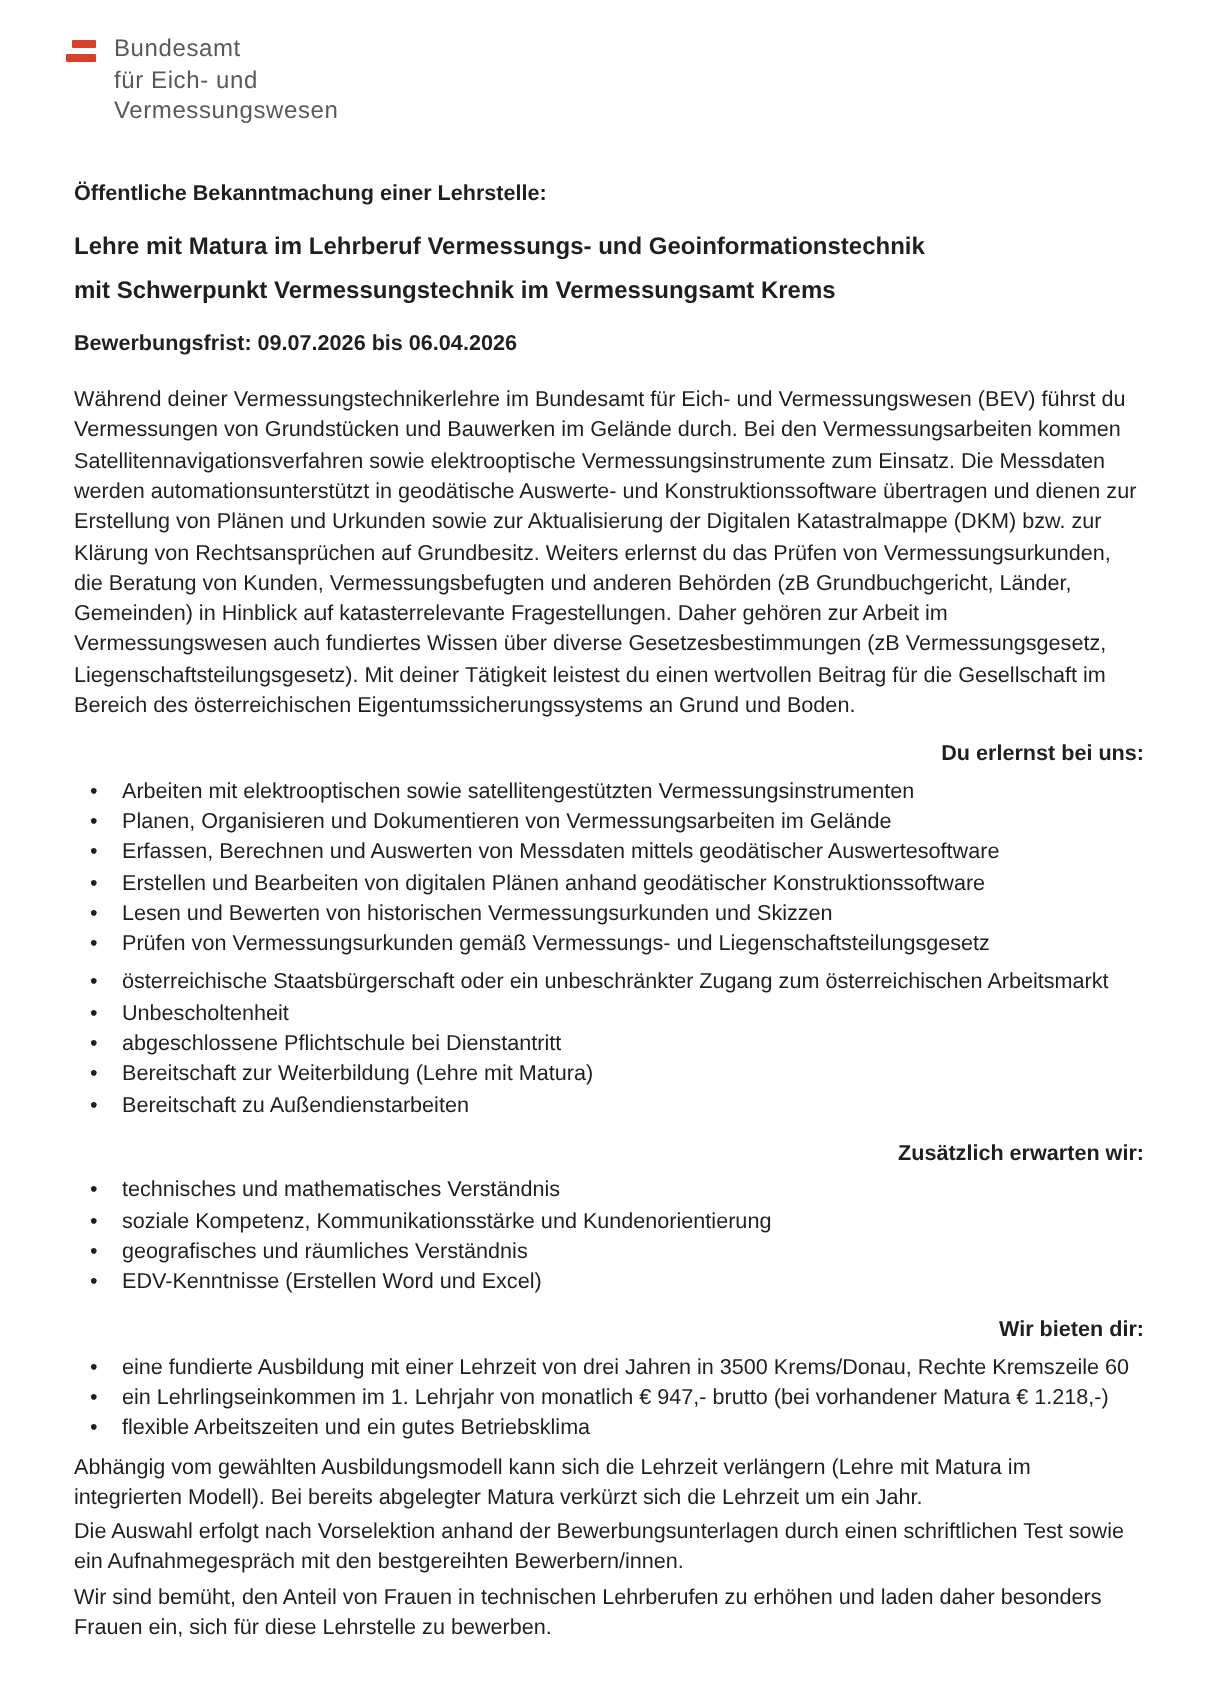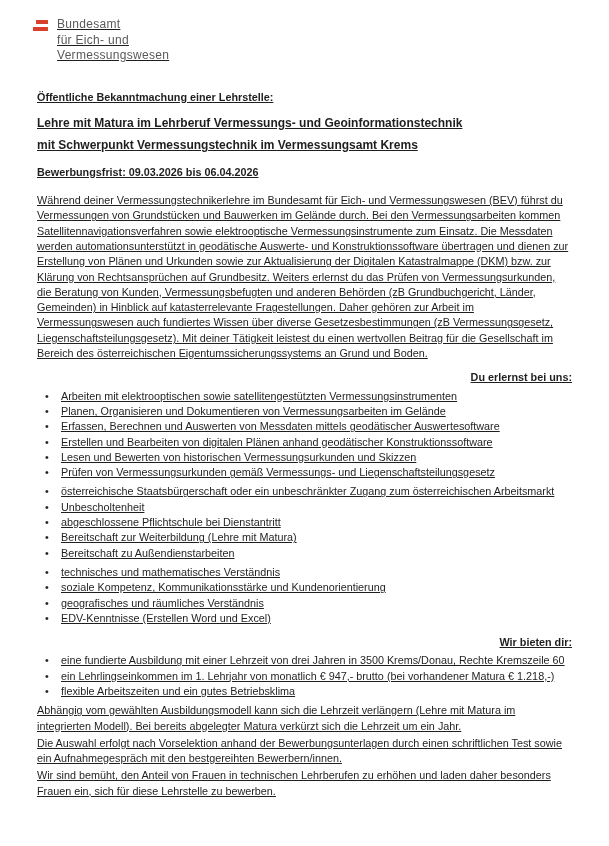--- a/index.html
+++ b/index.html
@@ -12,21 +12,20 @@
     width: 609px;
     height: 846px;
     background: #ffffff;
     overflow: hidden;
     box-sizing: border-box;
     padding: 13px 37px 0 37px;
     font-family: "Liberation Sans", sans-serif;
     font-size: 10.8px;
     line-height: 15.3px;
     color: #1f1f1f;
-    text-decoration: underline;
   }
 
   
   .logo {
     display: flex;
     align-items: flex-start;
     gap: 9px;
     margin: 4px 0 26px -4px;
   }
   .flag-icon {
@@ -108,21 +107,21 @@
     </div>
   </div>
 
   <p class="announcement">Öffentliche Bekanntmachung einer Lehrstelle:</p>
 
   <h1 class="doc-title">
     <span>Lehre mit Matura im Lehrberuf Vermessungs- und Geoinformationstechnik</span>
     <span>mit Schwerpunkt Vermessungstechnik im Vermessungsamt Krems</span>
   </h1>
 
-  <p class="deadline">Bewerbungsfrist: 09.03.2026 bis 06.04.2026</p>
+  <p class="deadline">Bewerbungsfrist: 09.07.2026 bis 06.04.2026</p>
 
   <p class="body-par">Während deiner Vermessungstechnikerlehre im Bundesamt für Eich- und Vermessungswesen (BEV) führst du Vermessungen von Grundstücken und Bauwerken im Gelände durch. Bei den Vermessungsarbeiten kommen Satellitennavigationsverfahren sowie elektrooptische Vermessungsinstrumente zum Einsatz. Die Messdaten werden automationsunterstützt in geodätische Auswerte- und Konstruktionssoftware übertragen und dienen zur Erstellung von Plänen und Urkunden sowie zur Aktualisierung der Digitalen Katastralmappe (DKM) bzw. zur Klärung von Rechtsansprüchen auf Grundbesitz. Weiters erlernst du das Prüfen von Vermessungsurkunden, die Beratung von Kunden, Vermessungsbefugten und anderen Behörden (zB Grundbuchgericht, Länder, Gemeinden) in Hinblick auf katasterrelevante Fragestellungen. Daher gehören zur Arbeit im Vermessungswesen auch fundiertes Wissen über diverse Gesetzesbestimmungen (zB Vermessungsgesetz, Liegenschaftsteilungsgesetz). Mit deiner Tätigkeit leistest du einen wertvollen Beitrag für die Gesellschaft im Bereich des österreichischen Eigentumssicherungssystems an Grund und Boden.</p>
 
   <div>
     <p class="section-heading">Du erlernst bei uns:</p>
     <ul class="bullets">
         <li>Arbeiten mit elektrooptischen sowie satellitengestützten Vermessungsinstrumenten</li>
         <li>Planen, Organisieren und Dokumentieren von Vermessungsarbeiten im Gelände</li>
         <li>Erfassen, Berechnen und Auswerten von Messdaten mittels geodätischer Auswertesoftware</li>
         <li>Erstellen und Bearbeiten von digitalen Plänen anhand geodätischer Konstruktionssoftware</li>
@@ -135,20 +134,21 @@
     <ul class="bullets">
         <li>österreichische Staatsbürgerschaft oder ein unbeschränkter Zugang zum österreichischen Arbeitsmarkt</li>
         <li>Unbescholtenheit</li>
         <li>abgeschlossene Pflichtschule bei Dienstantritt</li>
         <li>Bereitschaft zur Weiterbildung (Lehre mit Matura)</li>
         <li>Bereitschaft zu Außendienstarbeiten</li>
       </ul>
   </div>
 
   <div>
+    <p class="section-heading">Zusätzlich erwarten wir:</p>
     <ul class="bullets">
         <li>technisches und mathematisches Verständnis</li>
         <li>soziale Kompetenz, Kommunikationsstärke und Kundenorientierung</li>
         <li>geografisches und räumliches Verständnis</li>
         <li>EDV-Kenntnisse (Erstellen Word und Excel)</li>
       </ul>
   </div>
 
   <div>
     <p class="section-heading">Wir bieten dir:</p>

